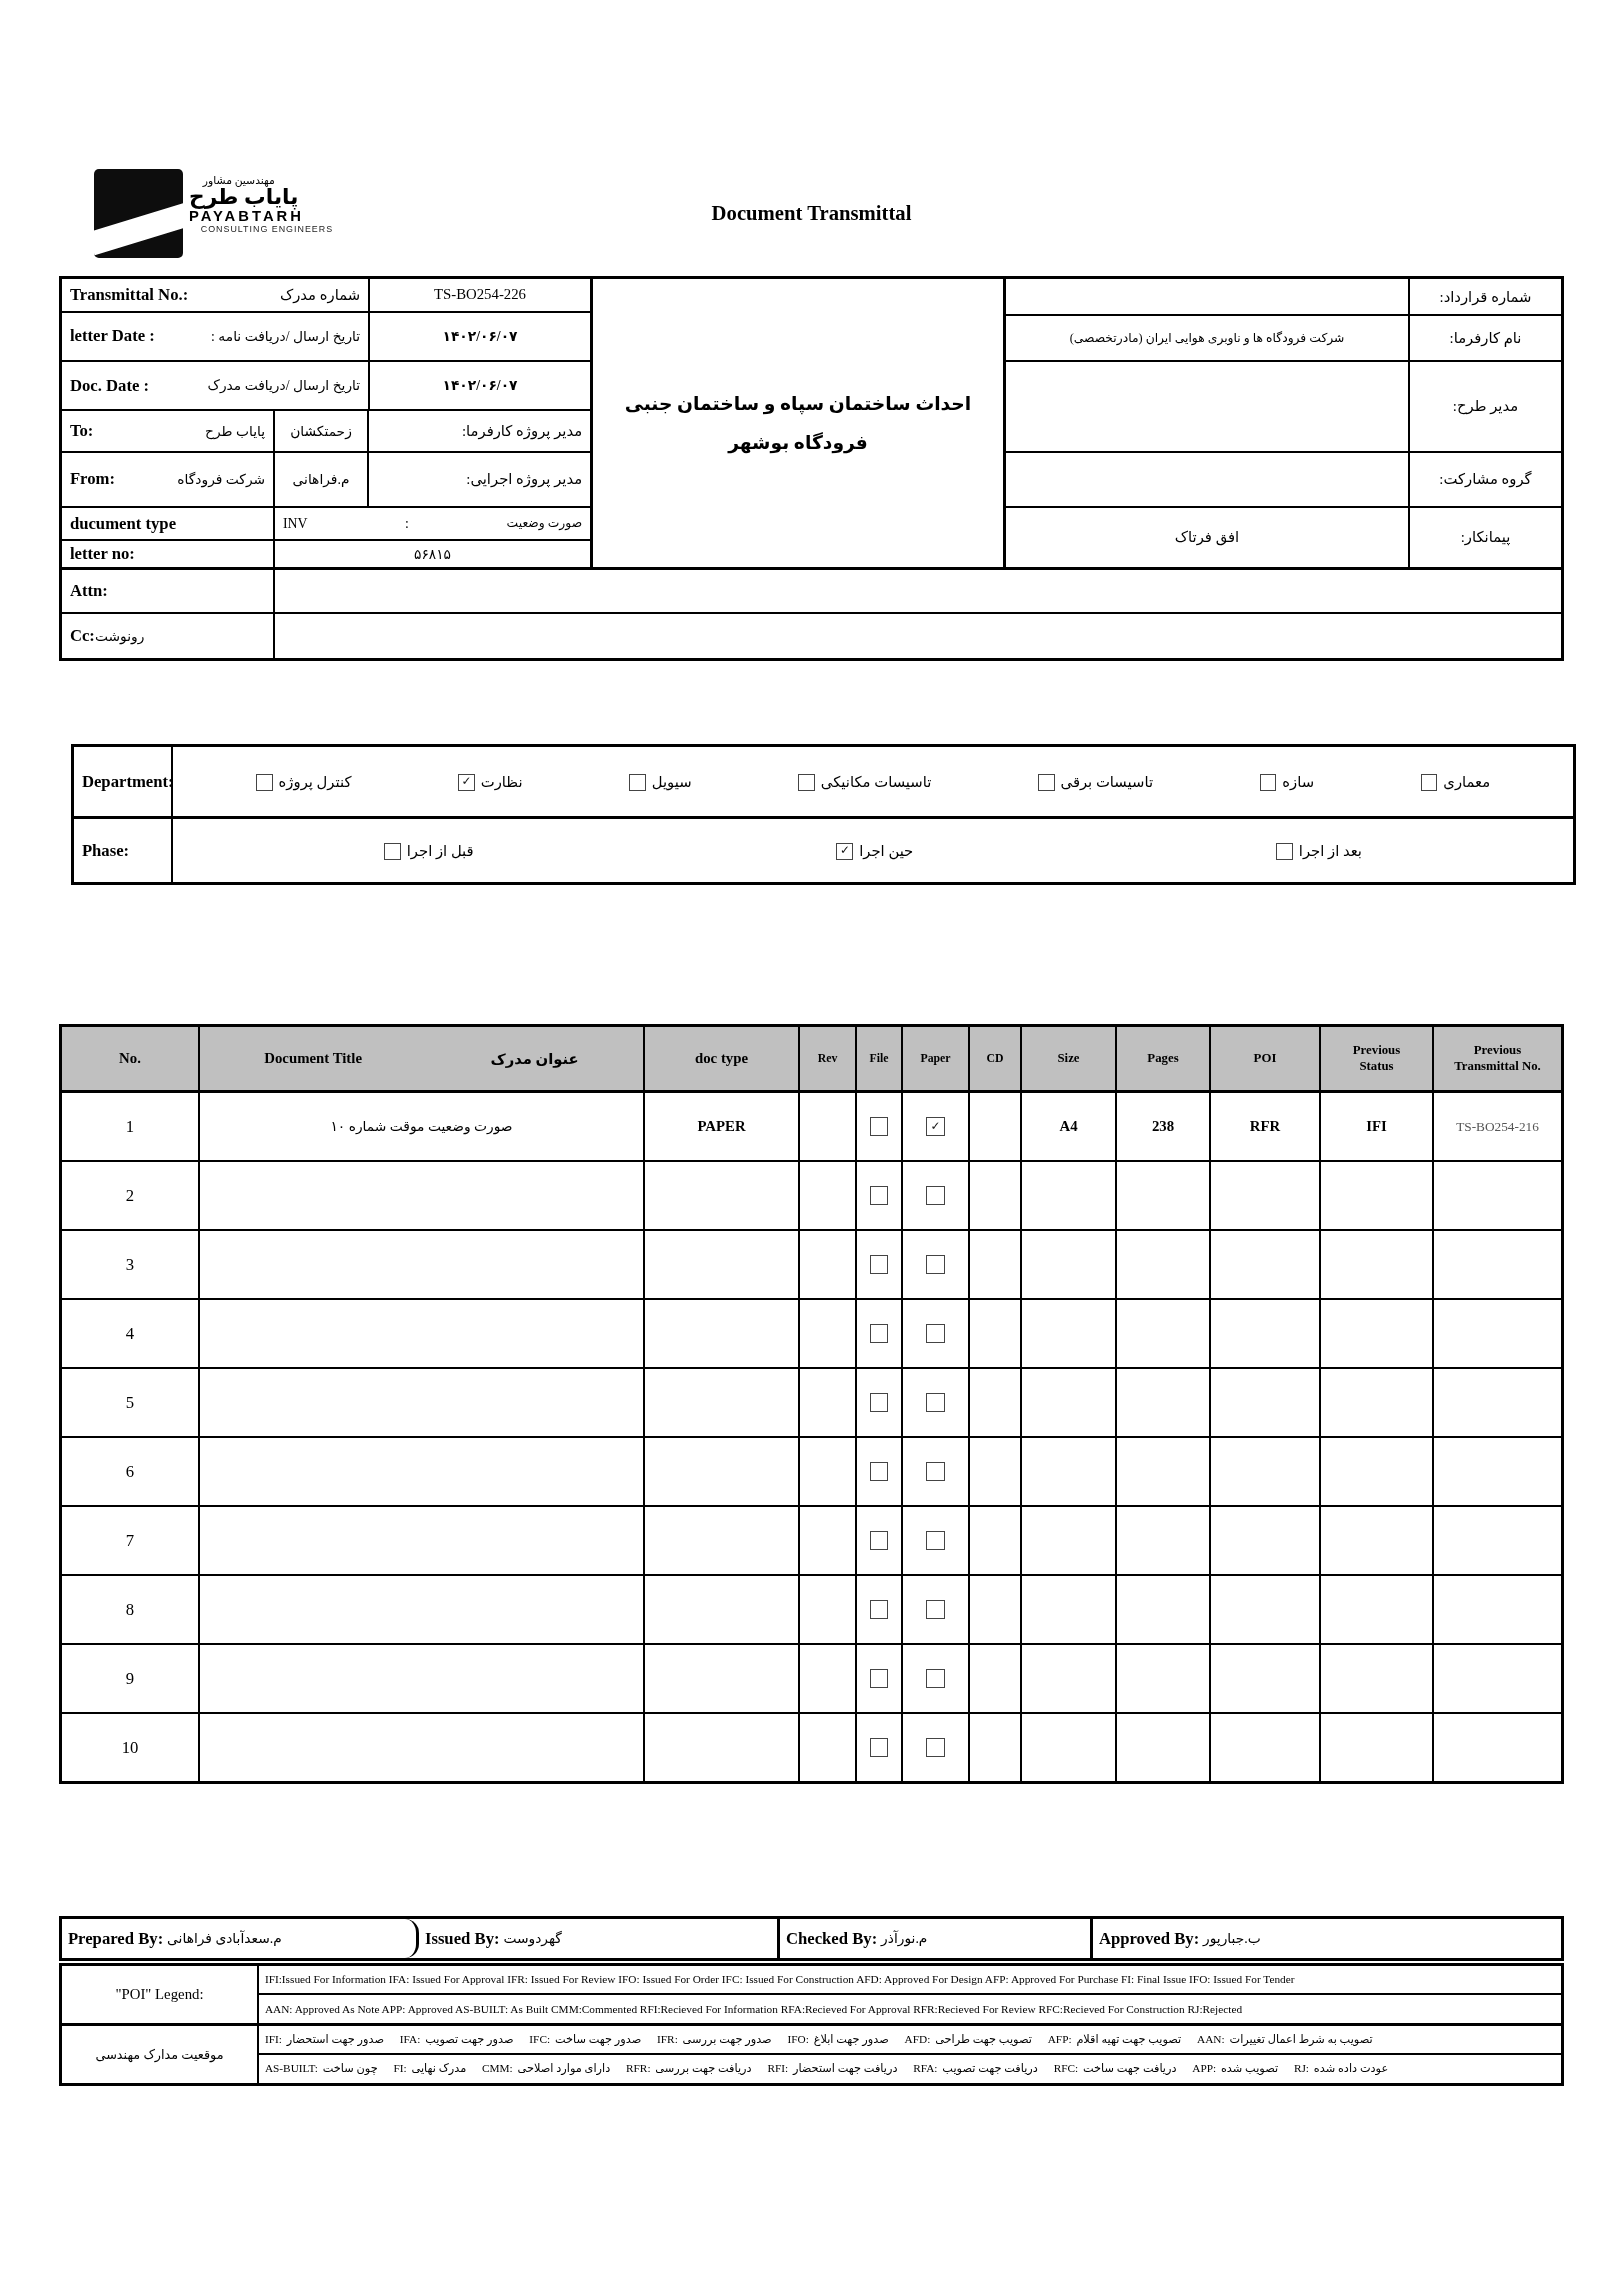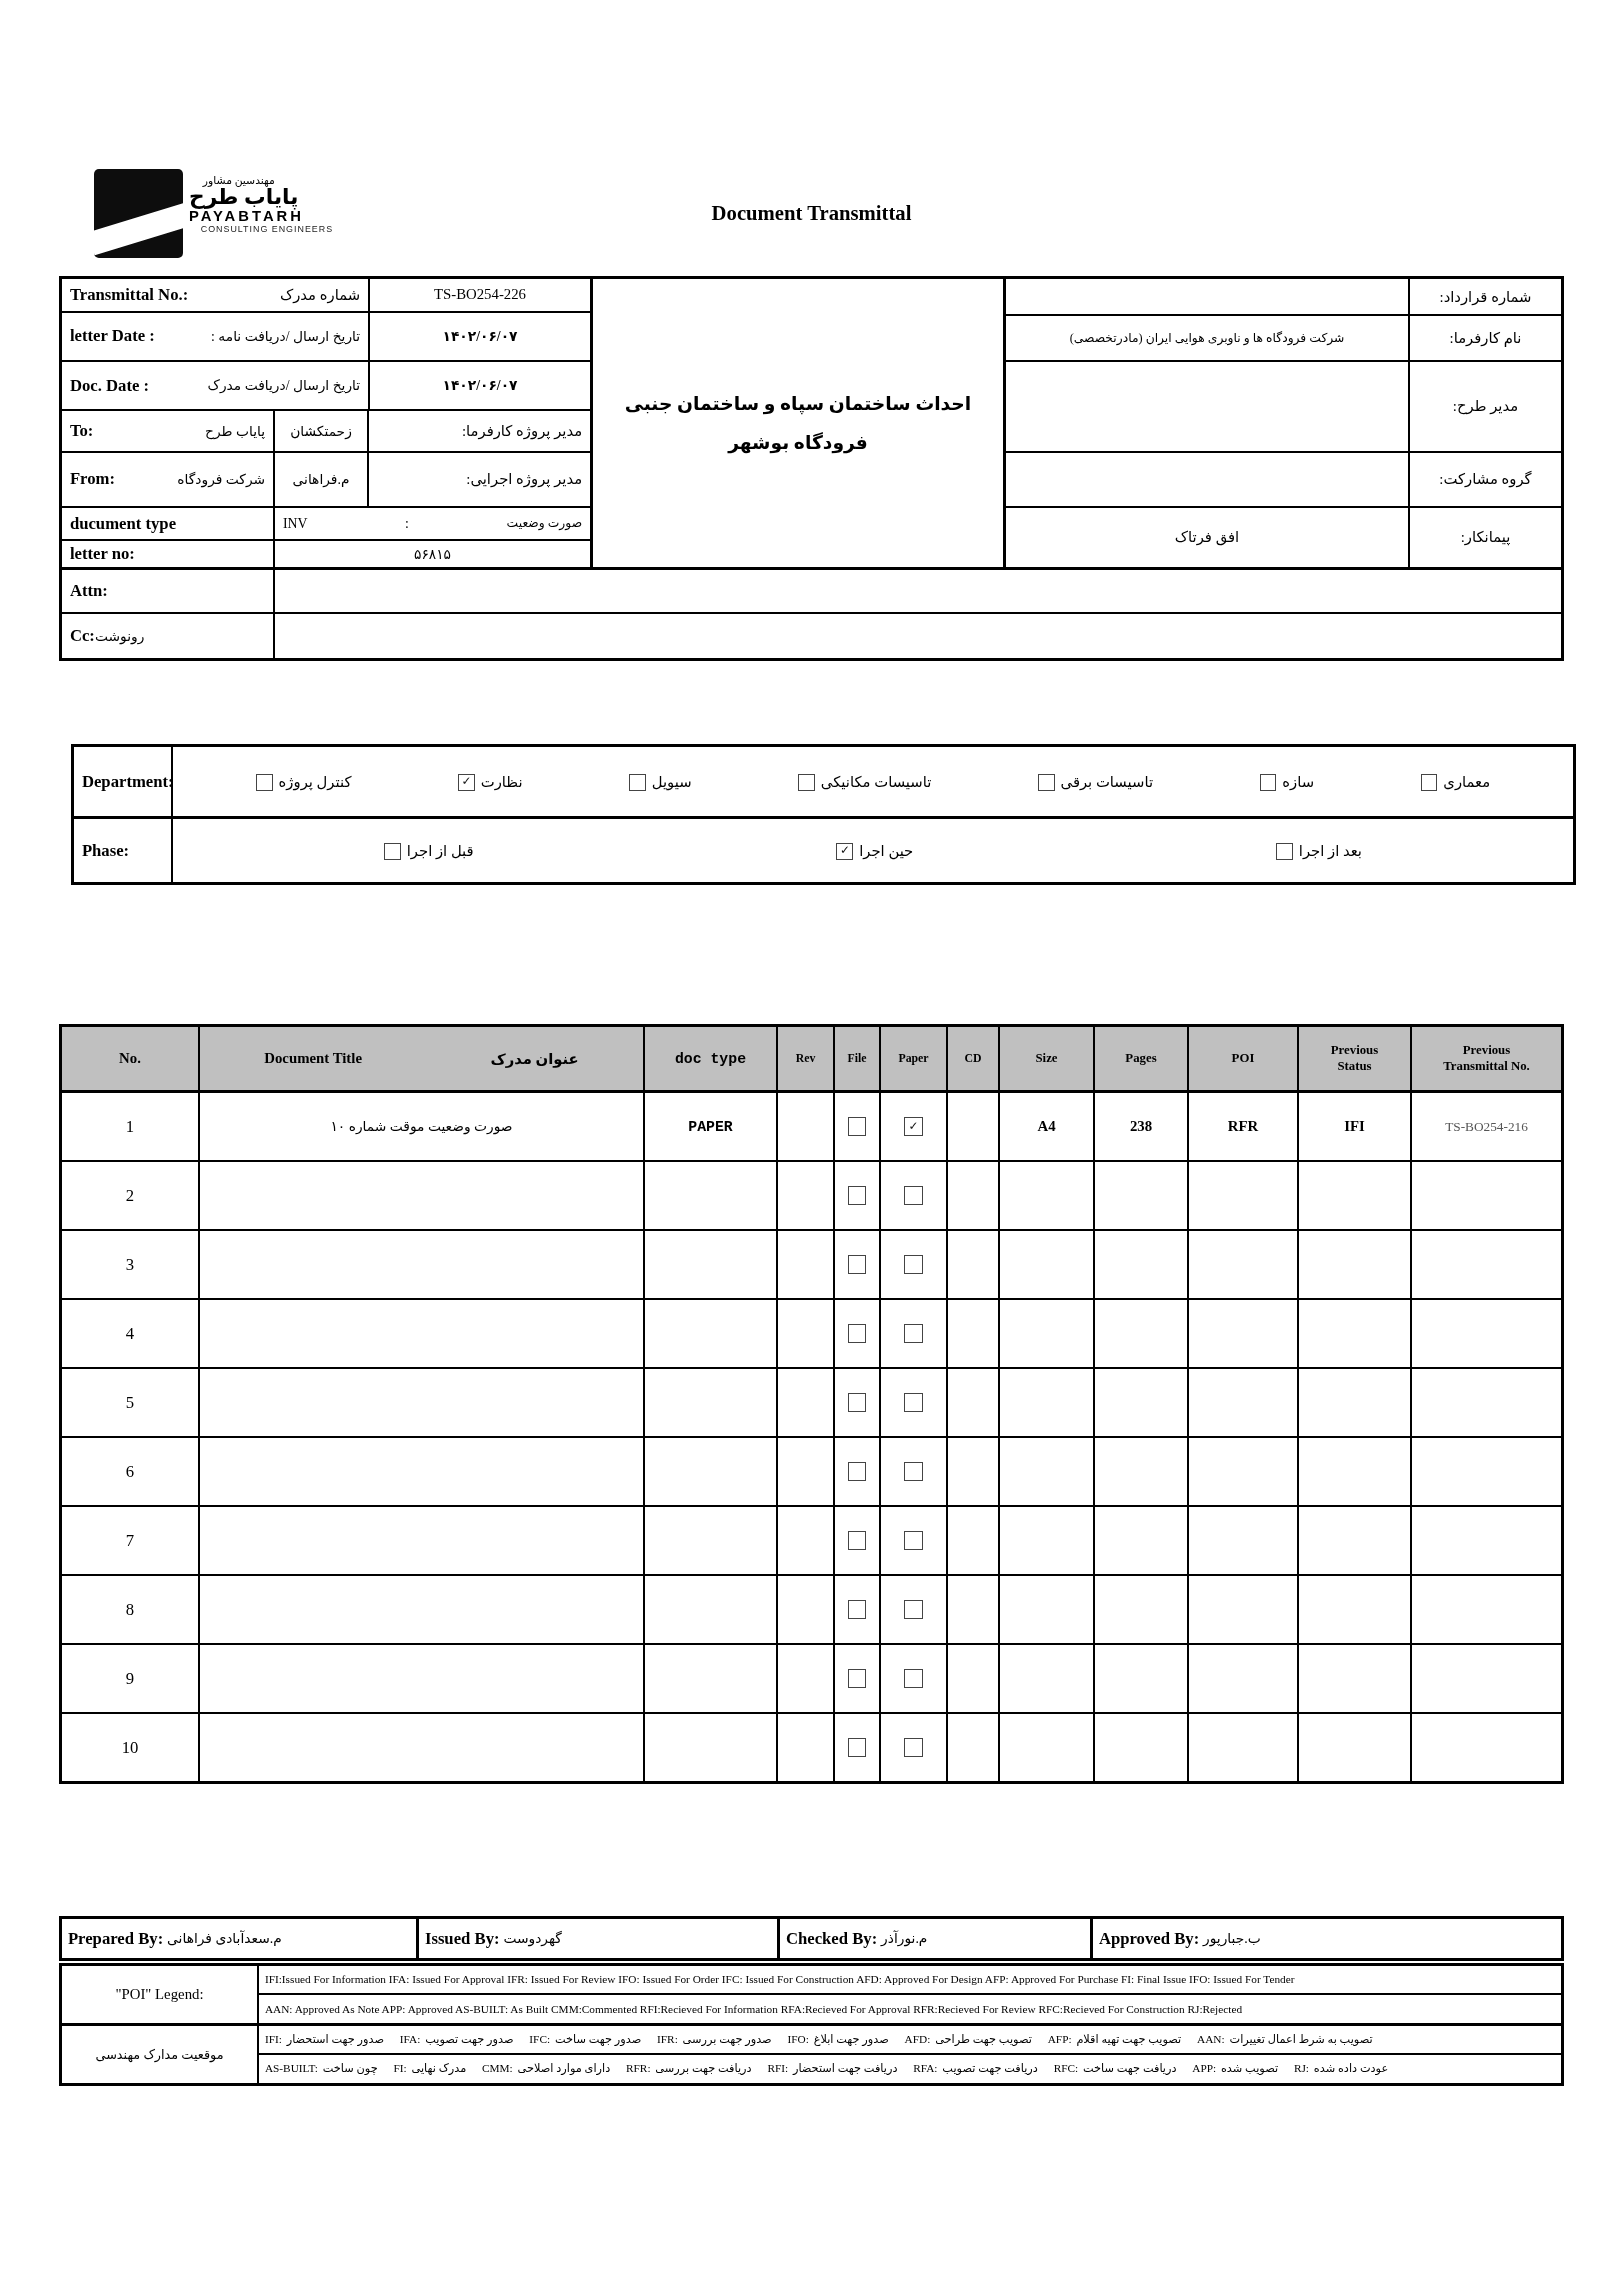--- a/index.html
+++ b/index.html
@@ -55,37 +55,37 @@
   .cb.checked::after{content:"\2713";color:#111;}
   .disc-val{flex:1;justify-content:center;font-size:17.7px;}
   
   .doc-table{left:59px;top:1024px;width:1505px;border:3px solid #000;}
   .thead{display:flex;height:63px;background:#c0c0c0;border-bottom:3px solid #000;font-weight:bold;}
   .trow{display:flex;height:67px;border-bottom:2px solid #000;}
   .trow:last-child{border-bottom:none;}
   .tcell{display:flex;align-items:center;justify-content:center;border-right:2px solid #000;
          box-sizing:border-box;overflow:hidden;text-align:center;}
   .tcell:last-child{border-right:none;}
-  .c1{width:138px;} .c2{width:445px;} .c3{width:133px;font-family:Liberation Mono, monospace;} .c4{width:57px;} .c5{width:46px;} .c6{width:67px;}
+  .c1{width:138px;} .c2{width:445px;} .c3{width:155px;} .c4{width:57px;} .c5{width:46px;} .c6{width:67px;}
   .c7{width:52px;} .c8{width:95px;} .c9{width:94px;} .c10{width:110px;} .c11{width:113px;} .c12{flex:1;}
   .hsm{font-size:12.8px;line-height:1.25;flex-direction:column;}
   .h15{font-size:14.8px;}
   .dim{color:#555;font-size:13.3px;font-weight:normal;}
   .rowtxt{font-size:16.7px;}
   .ttl{font-size:13.8px;font-weight:normal;}
   
   .remark-box{left:59px;top:1761px;width:1505px;height:155px;border:3px solid #000;}
   .remark-label{position:absolute;left:87px;top:3px;width:47px;font-size:14.8px;word-break:break-all;line-height:1.4;}
   .remark-fa{position:absolute;right:110px;top:5.9px;font-size:13.8px;color:#222;}
   
   .sig-row{left:59px;top:1916px;width:1505px;height:45px;border:3px solid #000;display:flex;}
   .sig-cell{display:flex;align-items:center;padding:0 5.9px;border-right:3px solid #000;box-sizing:border-box;
             font-size:16.7px;gap:3.9px;overflow:hidden;white-space:nowrap;}
   .sig-cell:last-child{border-right:none;}
-  .s1{width:357px;} .s2{width:361px;} .s3{width:313px;} .s4{flex:1;}
+  .s1{width:357px;border-radius:14px;} .s2{width:361px;} .s3{width:313px;} .s4{flex:1;}
   .signame{font-size:13.8px;}
   
   .legend1{left:59px;top:1963px;width:1505px;border:3px solid #000;display:flex;}
   .legend2{left:59px;top:2026px;width:1505px;border:3px solid #000;border-top:none;display:flex;}
   .leg-label{width:197px;border-right:2px solid #000;display:flex;align-items:center;justify-content:center;
              font-size:14.8px;box-sizing:border-box;}
   .leg-rows{flex:1;display:flex;flex-direction:column;}
   .leg-line{height:28.6px;display:flex;align-items:center;padding:0 5.9px;border-bottom:2px solid #000;
             font-size:11.3px;white-space:nowrap;overflow:hidden;box-sizing:border-box;}
   .leg-line:last-child{border-bottom:none;}

